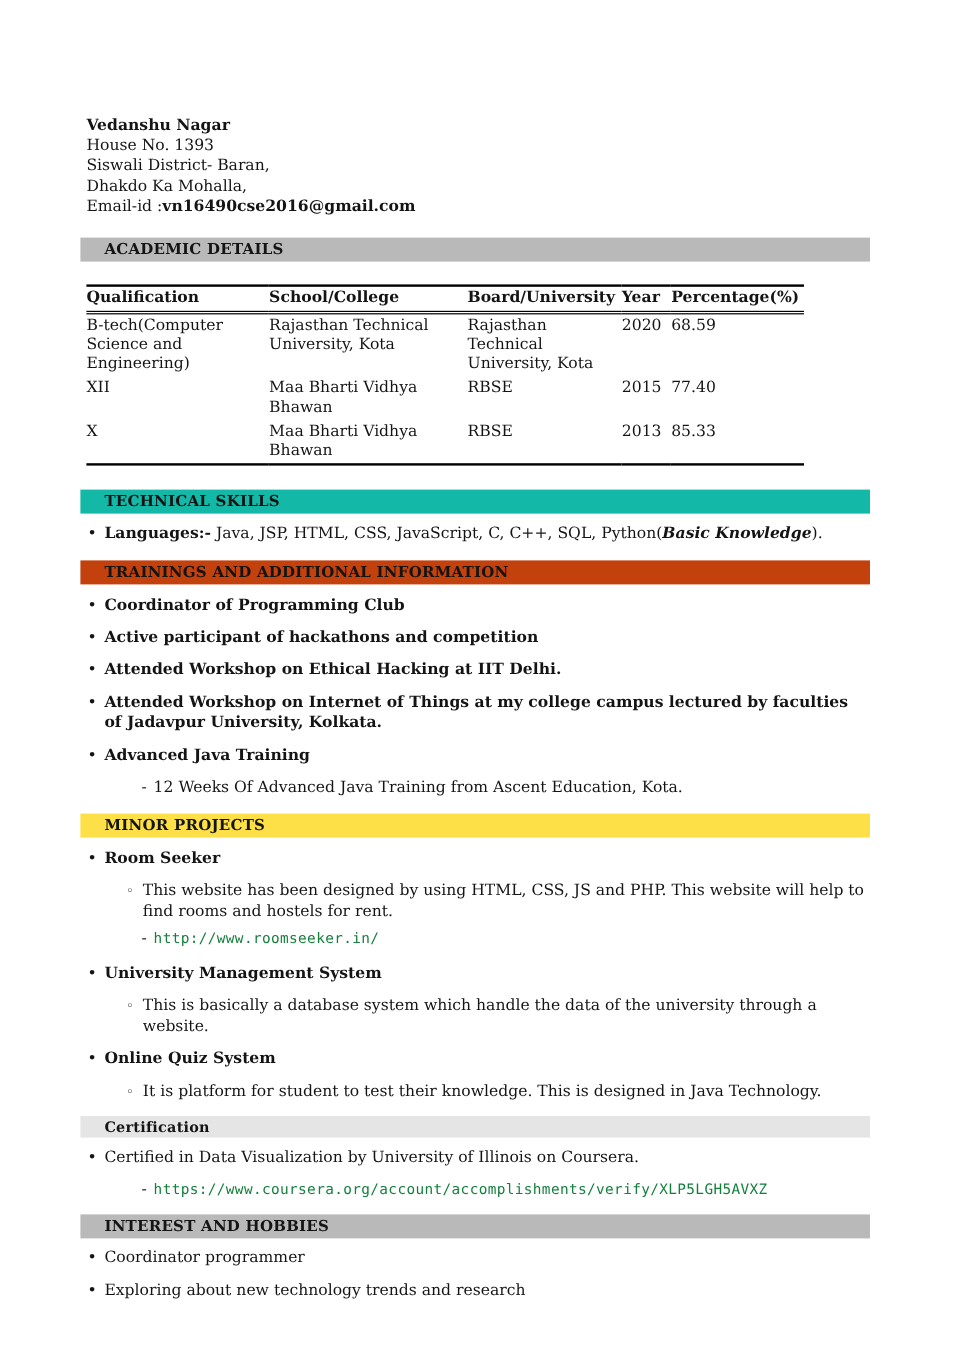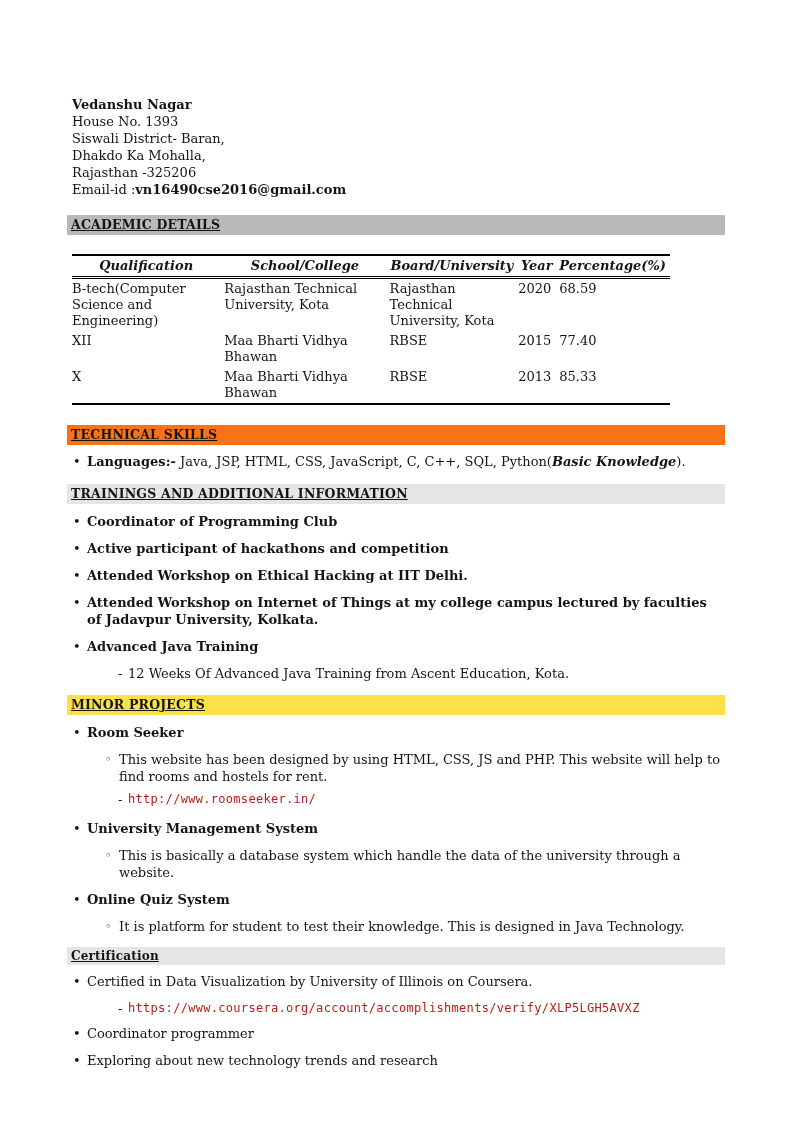--- a/index.html
+++ b/index.html
@@ -12,73 +12,70 @@
     font-size:13px;line-height:17px;color:#141414;
     background:#ffffff;
     overflow:hidden;
   }
   .bold{font-weight:bold;}
   .contact{padding-left:5px;margin-bottom:17px;}
   .contact div{white-space:nowrap;}
   .section-bar{
     background:#b9b9b9;
     height:20px;line-height:20px;
-    padding-left:4px;
+    padding-left:20px;
     font-weight:bold;font-size:12.5px;
     letter-spacing:.2px;
-    text-decoration:underline;
   }
   .section-bar.small{height:18px;line-height:18px;font-size:12px;}
   
   table.acad{
     border-collapse:collapse;
     margin:19px 0 20px 5px;
     width:598px;
     border-top:2px solid #000;
     border-bottom:2px solid #000;
     font-size:13px;line-height:16px;
   }
   table.acad th{
-    text-align:center;font-weight:bold;
+    text-align:left;font-weight:bold;
     border-bottom:3px double #000;
     padding:2px 4px 2px 0;
-    font-style:italic;
   }
   table.acad td{vertical-align:top;padding:2px 4px 2px 0;}
   
   .li{display:flex;align-items:flex-start;}
   .marker{flex:0 0 14px;text-align:left;}
   .l1{margin-left:6px;}
   .l2{margin-left:38px;}
   .l2 .marker{font-size:11px;line-height:17px;}
   .l3{margin-left:51px;}
   .l3 .marker{flex:0 0 10px;}
   .mb10{margin-bottom:10px;}
   .mb8{margin-bottom:8px;}
   .mb6{margin-bottom:6px;}
   .mt8{margin-top:8px;}
   .mt9{margin-top:9px;}
   .mono{
     font-family:"DejaVu Sans Mono","Liberation Mono",monospace;
-    font-size:12px;color:#b91c1c;letter-spacing:.3px;
+    font-size:12px;color:#15803d;letter-spacing:.3px;
   }
   .txt{flex:1;}
   i{font-style:italic;font-weight:bold;}
 </style>
 </head>
 <body>
 
 <div class="page">
 
   <div class="contact">
     <div class="bold">Vedanshu Nagar</div>
     <div>House No. 1393</div>
     <div>Siswali District- Baran,</div>
     <div>Dhakdo Ka Mohalla,</div>
-    <div>Rajasthan -325206</div>
     <div><span>Email-id :</span><span class="bold">vn16490cse2016@gmail.com</span></div>
   </div>
 
   <div class="section-bar" style="background: rgb(185, 185, 185);"><span>ACADEMIC DETAILS</span></div>
 
   <table class="acad">
     <colgroup>
         <col style="width:163px">
         <col style="width:177px">
         <col style="width:129px">
@@ -112,27 +109,27 @@
       <tr>
         <td>X</td>
         <td>Maa Bharti Vidhya Bhawan</td>
         <td>RBSE</td>
         <td>2013</td>
         <td>85.33</td>
       </tr>
     </tbody>
   </table>
 
-  <div class="section-bar" style="background: #f97316;"><span>TECHNICAL SKILLS</span></div>
+  <div class="section-bar" style="background: #14b8a6;"><span>TECHNICAL SKILLS</span></div>
   <div class="li l1 mt8">
     <span class="marker">•</span>
     <span class="txt"><span class="bold">Languages:-</span><span> Java, JSP, HTML, CSS, JavaScript, C, C++, SQL, Python(</span><i>Basic Knowledge</i><span>).</span></span>
   </div>
 
-  <div class="section-bar" style="margin-top: 14px; background: #e5e5e5;"><span>TRAININGS AND ADDITIONAL INFORMATION</span></div>
+  <div class="section-bar" style="margin-top: 14px; background: #c2410c;"><span>TRAININGS AND ADDITIONAL INFORMATION</span></div>
   <div class="mt9">
     <div class="li l1 mb10">
       <span class="marker">•</span>
       <span class="txt bold">Coordinator of Programming Club</span>
     </div>
     <div class="li l1 mb10">
       <span class="marker">•</span>
       <span class="txt bold">Active participant of hackathons and competition</span>
     </div>
     <div class="li l1 mb10">
@@ -191,20 +188,21 @@
   <div class="section-bar small" style="margin-top: 12px; background: #e5e5e5;"><span>Certification</span></div>
   <div class="li l1 mt8 mb10">
     <span class="marker">•</span>
     <span class="txt">Certified in Data Visualization by University of Illinois on Coursera.</span>
   </div>
   <div class="li l3 mb8">
     <span class="marker">-</span>
     <span class="txt mono">https://www.coursera.org/account/accomplishments/verify/XLP5LGH5AVXZ</span>
   </div>
 
+  <div class="section-bar" style="margin-top: 12px; background: rgb(185, 185, 185);"><span>INTEREST AND HOBBIES</span></div>
   <div class="mt8">
     <div class="li l1 mb10">
       <span class="marker">•</span>
       <span class="txt">Coordinator programmer</span>
     </div>
     <div class="li l1 mb10">
       <span class="marker">•</span>
       <span class="txt">Exploring about new technology trends and research</span>
     </div>
 

